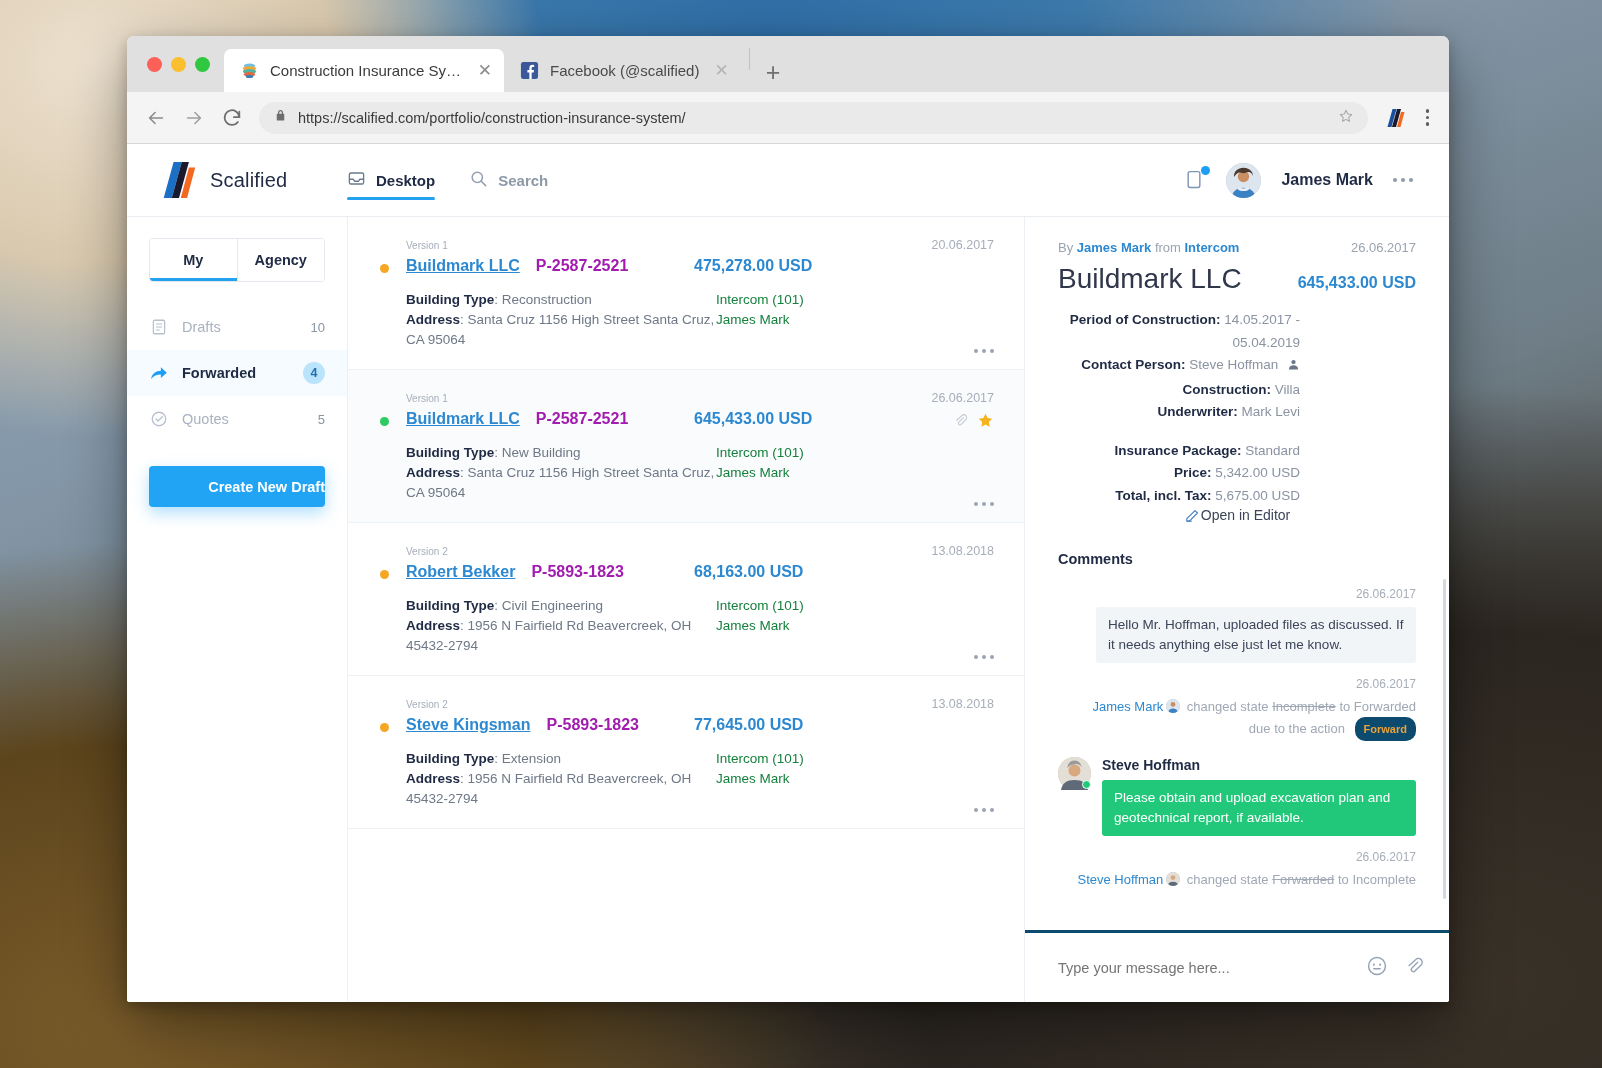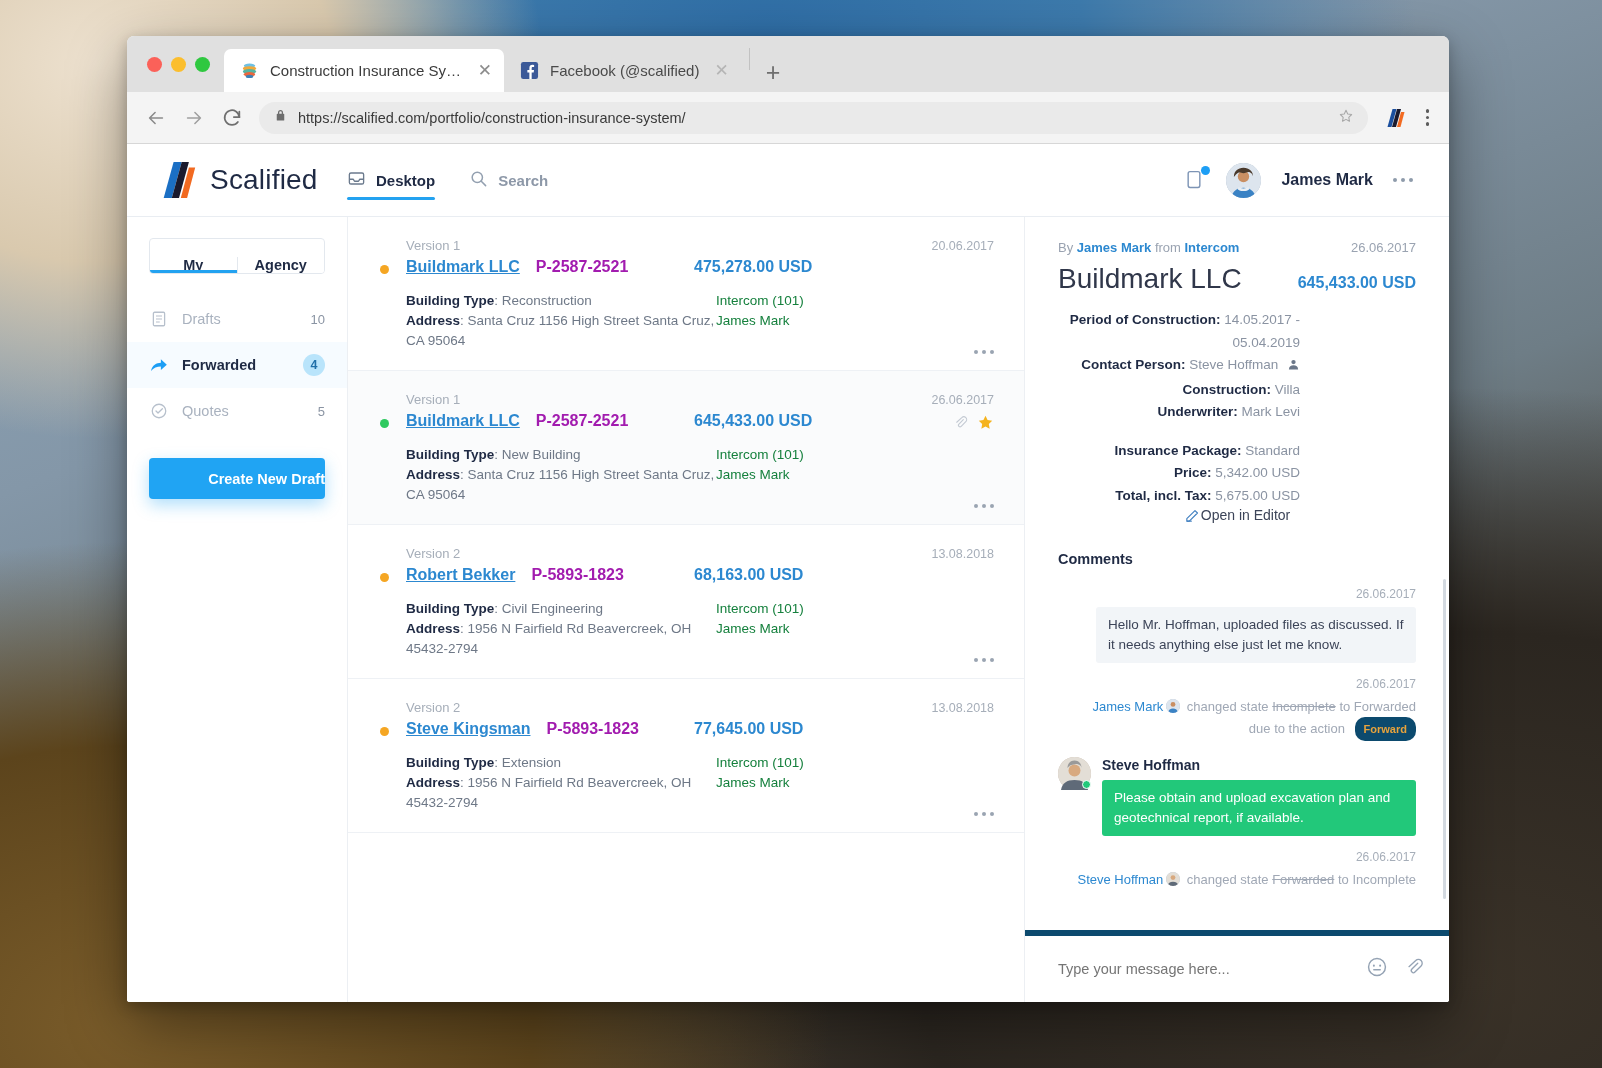--- a/index.html
+++ b/index.html
@@ -80,21 +80,21 @@
 
   
   .app { flex: 1; display: flex; flex-direction: column; background: #fff; min-height: 0; }
 
   .appheader {
     height: 73px; flex: none; background: #fff;
     border-bottom: 1px solid #e9edf2;
     display: flex; align-items: center; padding: 0 36px 0 34px;
   }
   .brand { display: flex; align-items: center; gap: 13px; width: 186px; flex: none; }
-  .brand-name { font-size: 28px; color: #1f2a44; font-weight: 400; letter-spacing: .2px; }
+  .brand-name { font-size: 20px; color: #1f2a44; font-weight: 400; letter-spacing: .2px; }
 
   .navtabs { display: flex; align-items: center; gap: 34px; height: 100%; }
   .navtab {
     display: flex; align-items: center; gap: 10px; height: 100%;
     position: relative; font-size: 15px; color: #8d98a8; font-weight: 700;
   }
   .navtab.active { color: #1f2a44; }
   .navtab.active::after {
     content: ""; position: absolute; left: 0; right: 0; bottom: 16px;
     height: 3px; background: #23a2f0; border-radius: 2px;
@@ -114,21 +114,21 @@
   .user-name { font-size: 16px; color: #1f2a44; font-weight: 700; }
   .kebab-h { display: flex; gap: 4px; align-items: center; }
   .kebab-h i { width: 4px; height: 4px; border-radius: 50%; background: #8e9bab; display: block; }
 
   .body { flex: 1; display: flex; min-height: 0; }
 
   
   .sidebar { width: 221px; flex: none; border-right: 1px solid #eceff3; padding: 21px 0 0 0; background: #fff; }
   .segmented {
     display: flex; margin: 0 22px 22px 22px;
-    border: 1px solid #e3e8ee; border-radius: 4px; overflow: hidden; height: 36px; align-items: flex-end;
+    border: 1px solid #e3e8ee; border-radius: 4px; overflow: hidden; height: 44px;
   }
   .seg {
     flex: 1; display: flex; align-items: center; justify-content: center;
     font-size: 14.5px; font-weight: 700; color: #1f2a44; position: relative; background: #fff;
   }
   .seg.active::after {
     content: ""; position: absolute; left: 0; right: 0; bottom: 0; height: 3px; background: #23a2f0;
   }
   .seg.inactive { border-left: 1px solid #e3e8ee; }
 
@@ -153,21 +153,21 @@
   }
 
   
   .listcol { flex: 1; min-width: 0; border-right: 1px solid #eceff3; background: #fff; overflow: hidden; }
   .litem {
     padding: 21px 30px 19px 32px; border-bottom: 1px solid #eef1f5;
     position: relative; display: block;
   }
   .litem.sel { background: #fafbfc; }
   .lrow1 { display: flex; align-items: baseline; }
-  .ver { font-size: 13px; color: #a6aeb9; margin-left: 26px; text-align: right; }
+  .ver { font-size: 10px; color: #a6aeb9; margin-left: 26px; text-align: right; }
   .ldate { margin-left: auto; font-size: 12.5px; color: #a6aeb9; }
   .lrow2 { display: flex; align-items: center; margin-top: 5px; position: relative; }
   .sdot { width: 9px; height: 9px; border-radius: 50%; flex: none; position: absolute; left: 0; top: 7px; }
   .lname {
     font-size: 16px; font-weight: 700; color: #2c88d0;
     text-decoration: underline; margin-left: 26px;
   }
   .lpol { font-size: 16px; font-weight: 700; color: #a21caf; margin-left: 16px; }
   .lamt { font-size: 16px; font-weight: 700; color: #2c88d0; margin-left: auto; width: 300px; }
   .lico { position: absolute; right: 0; top: 2px; display: flex; align-items: center; gap: 9px; }
@@ -232,21 +232,21 @@
   .cname { font-size: 14px; font-weight: 700; color: #1f2a44; }
   .bubble-out {
     background: #22c87a; color: #fff; font-size: 13.5px; line-height: 20px;
     border-radius: 3px; padding: 8px 12px; margin-top: 7px;
   }
   .cscroll {
     position: absolute; right: 3px; top: 12px; width: 3px; height: 320px;
     background: #d3d9e0; border-radius: 2px;
   }
   .composer {
-    flex: none; height: 72px; border-top: 6px solid #0c4a6e;
+    flex: none; height: 72px; border-top: 3px solid #0c4a6e;
     display: flex; align-items: center; padding: 0 25px 0 33px; gap: 16px; background: #fff;
   }
   .composer-input {
     flex: 1; border: none; outline: none; font-size: 14.5px; color: #9aa3b1;
     font-family: "Liberation Sans", sans-serif; background: transparent;
   }
 </style>
 </head>
 <body>
 

